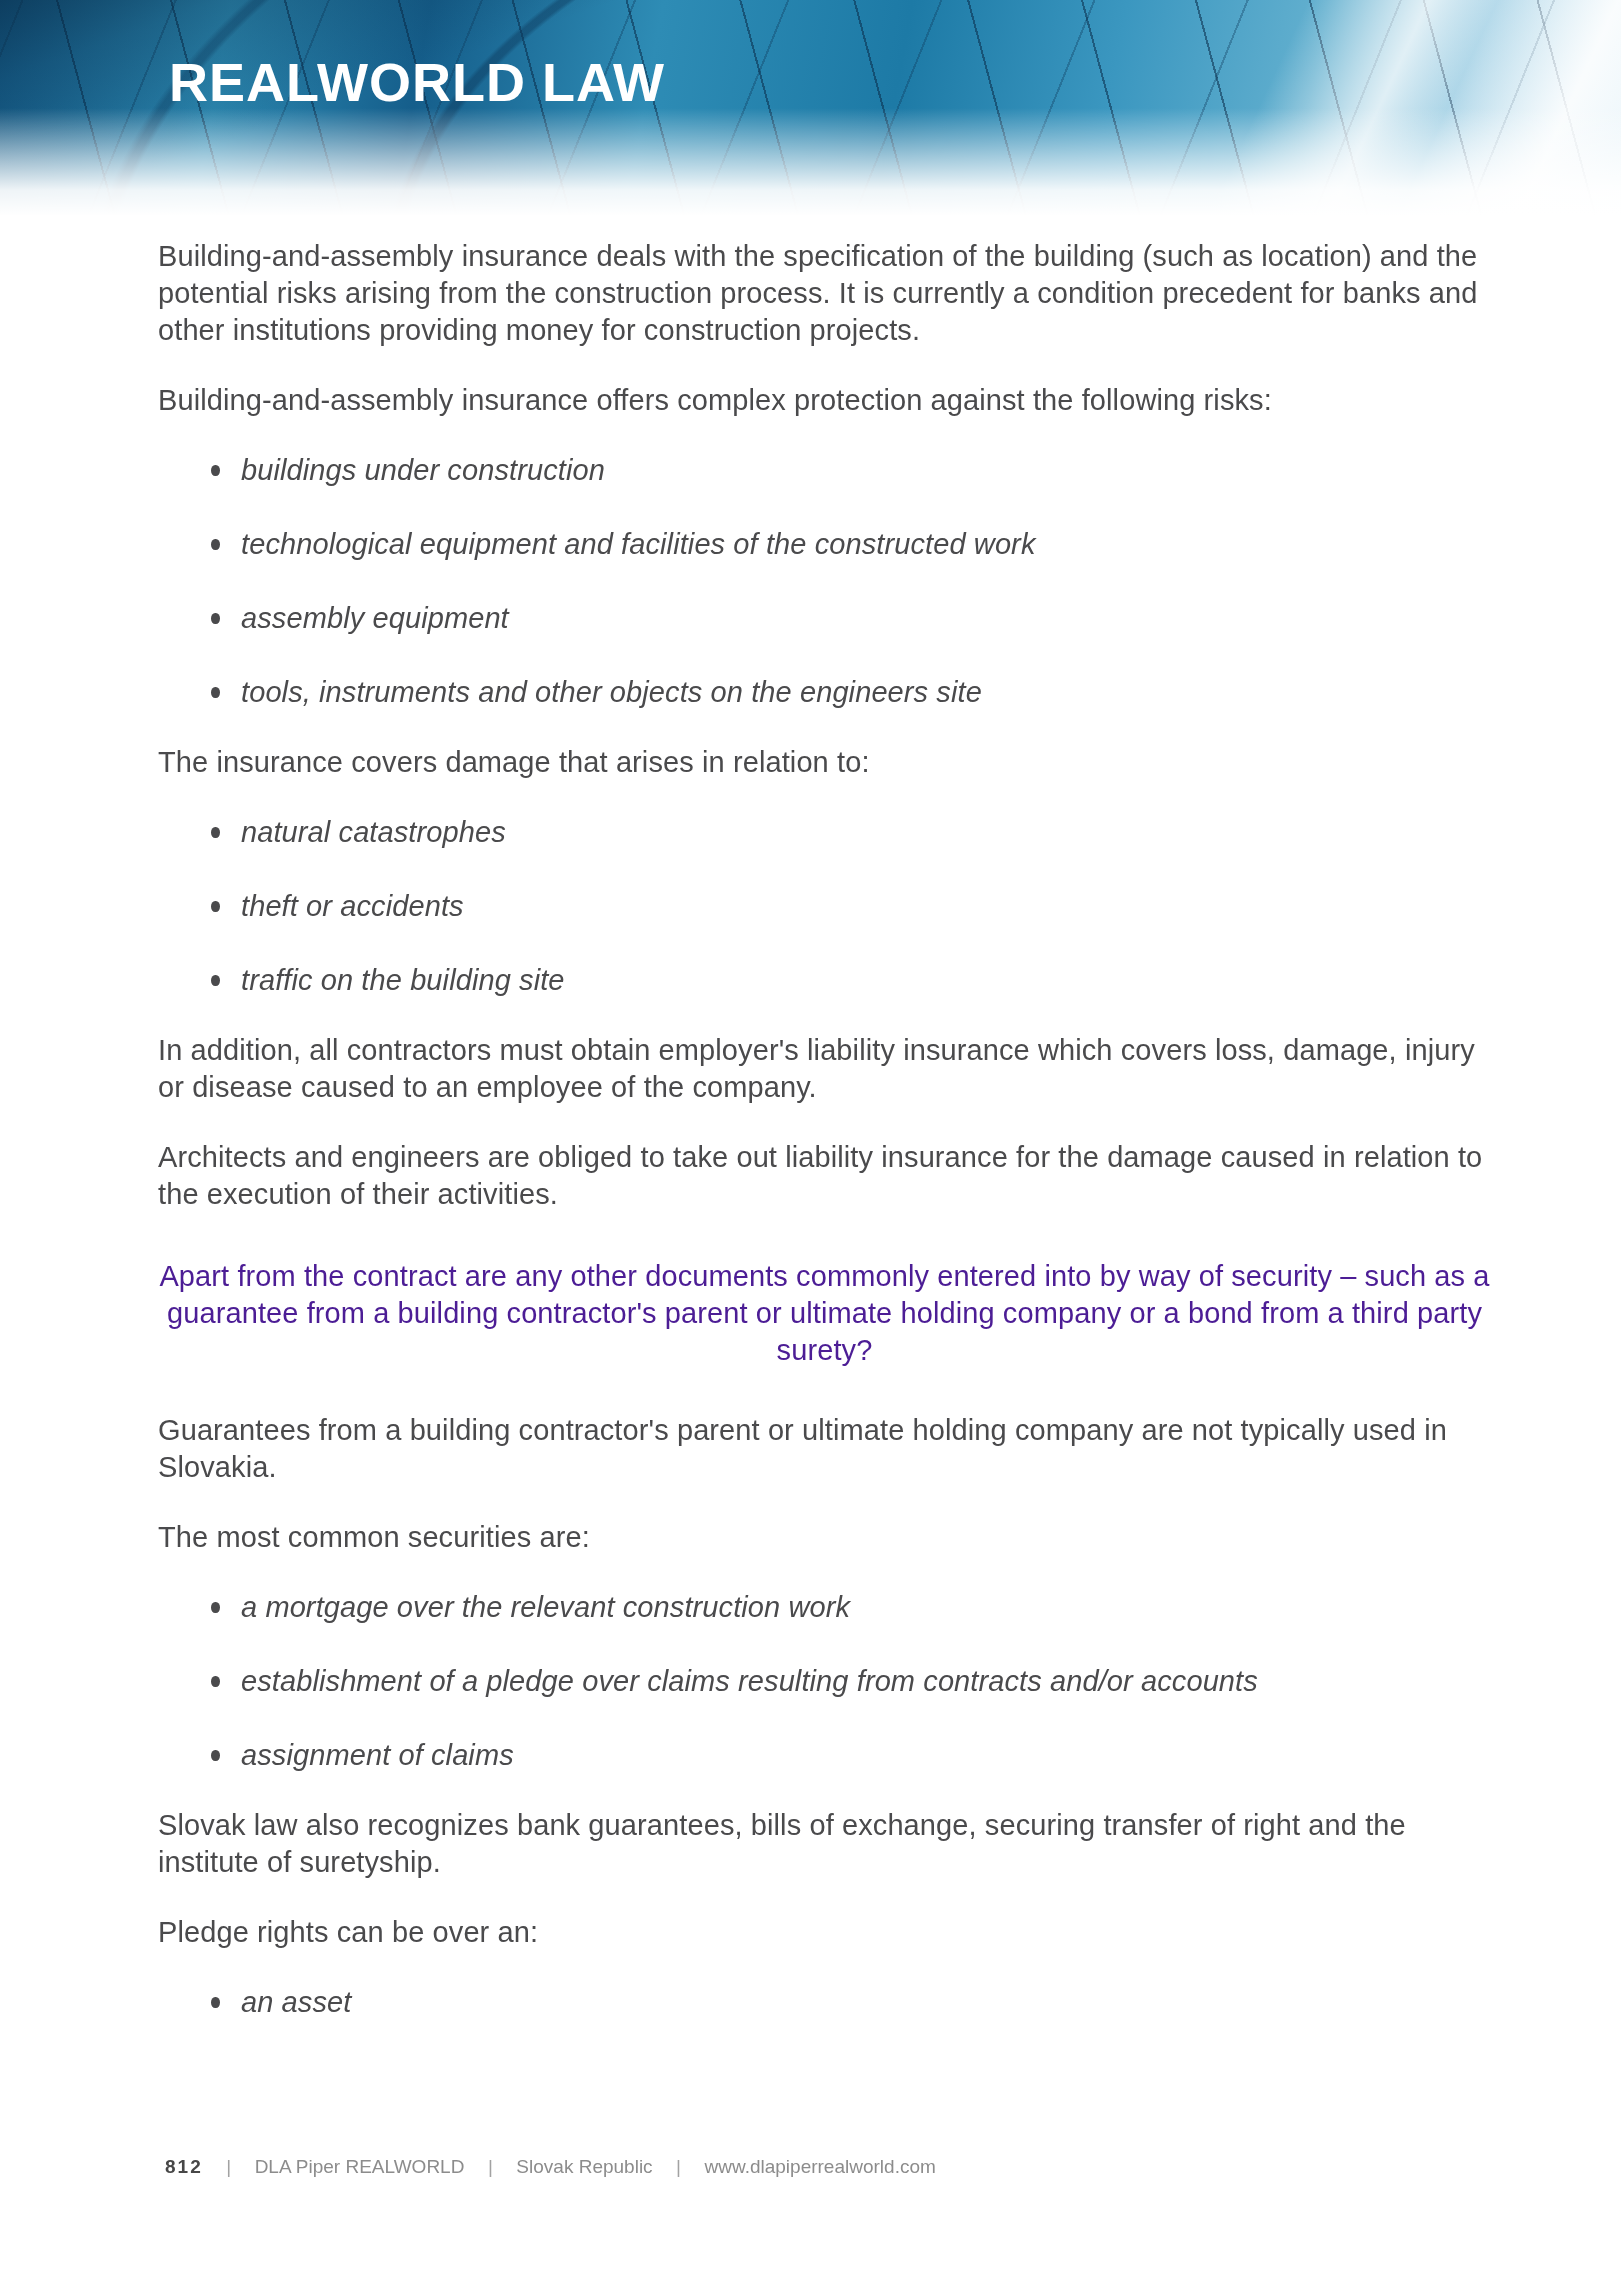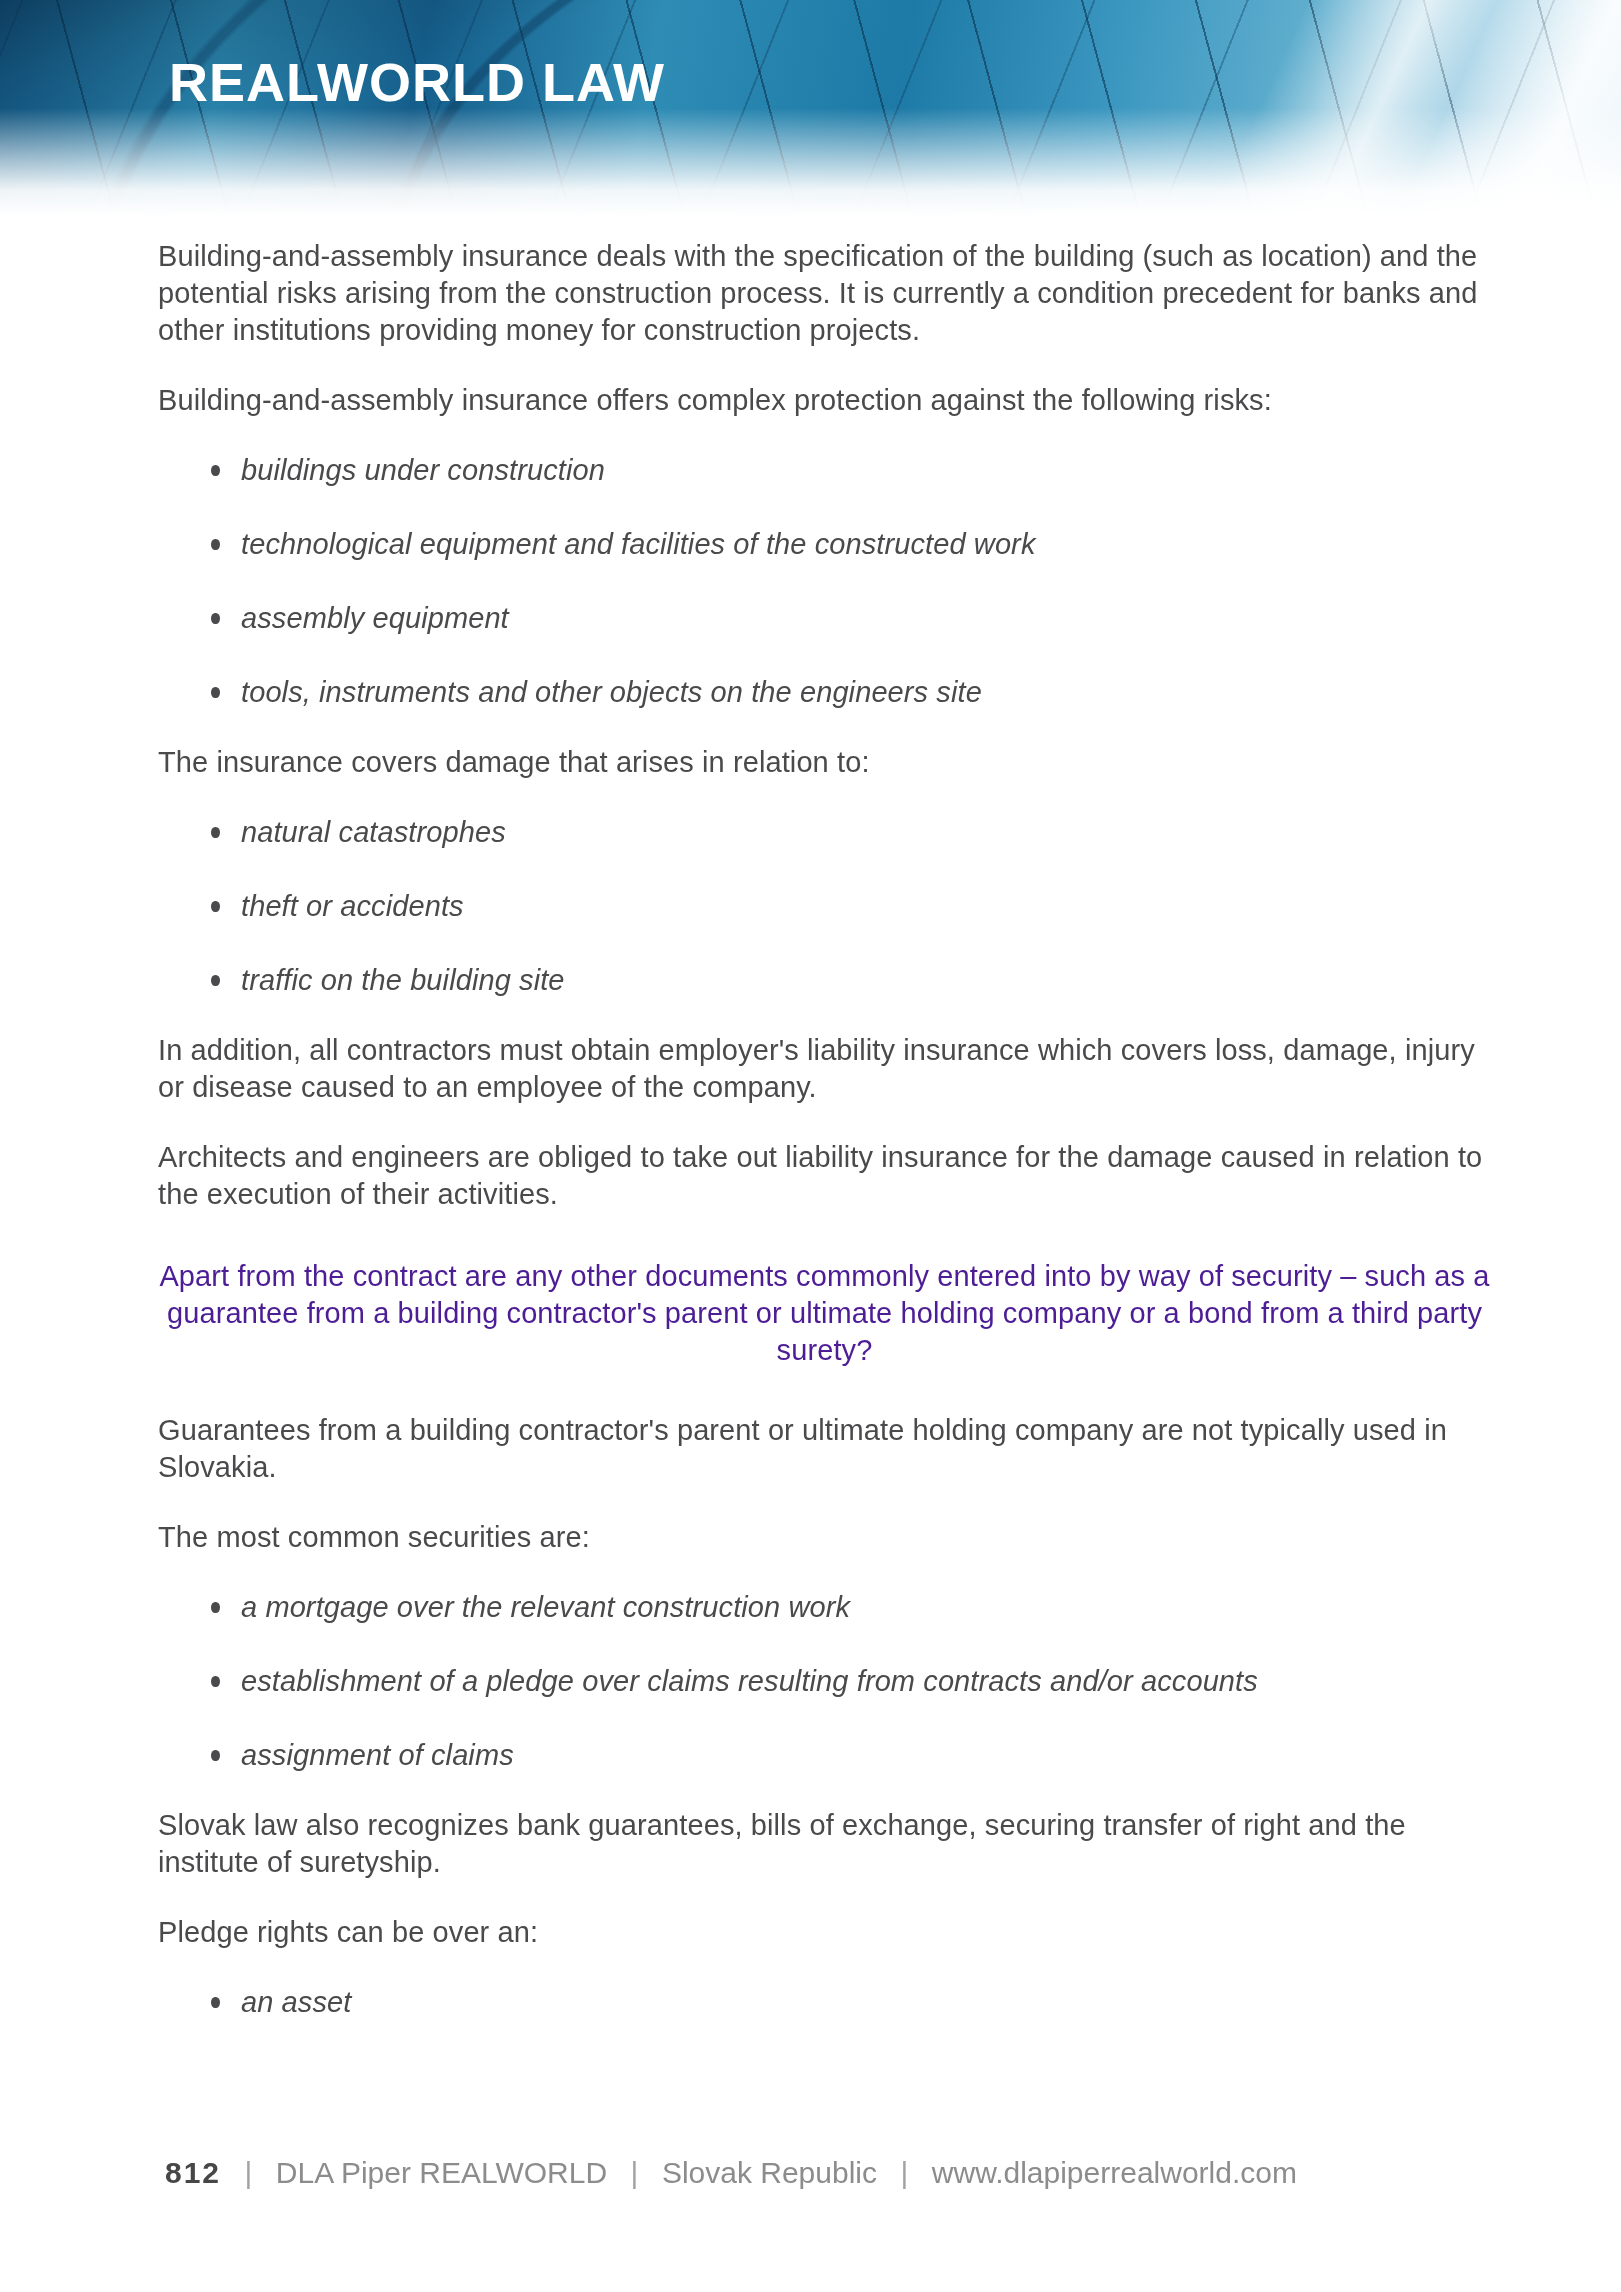--- a/index.html
+++ b/index.html
@@ -47,21 +47,21 @@
   ul.blist li:last-child { margin-bottom:0; }
   .dot {
     position:absolute; left:53px; top:12.7px; width:8.8px; height:11.8px;
     border-radius:50%; background:#4a4a4c;
   }
 
   
   .footer {
     position:absolute; left:165px; top:2156px;
     display:flex; align-items:flex-end; gap:23.5px;
-    font-size:30px; color:#8c8c8c; white-space:nowrap;
+    font-size:19px; color:#8c8c8c; white-space:nowrap;
   }
   .pagenum { font-weight:700; color:#474747; letter-spacing:2px; }
   .sep { color:#a2a2a2; }
 </style>
 </head>
 <body>
 
 <div class="page">
 
   <div class="header">

